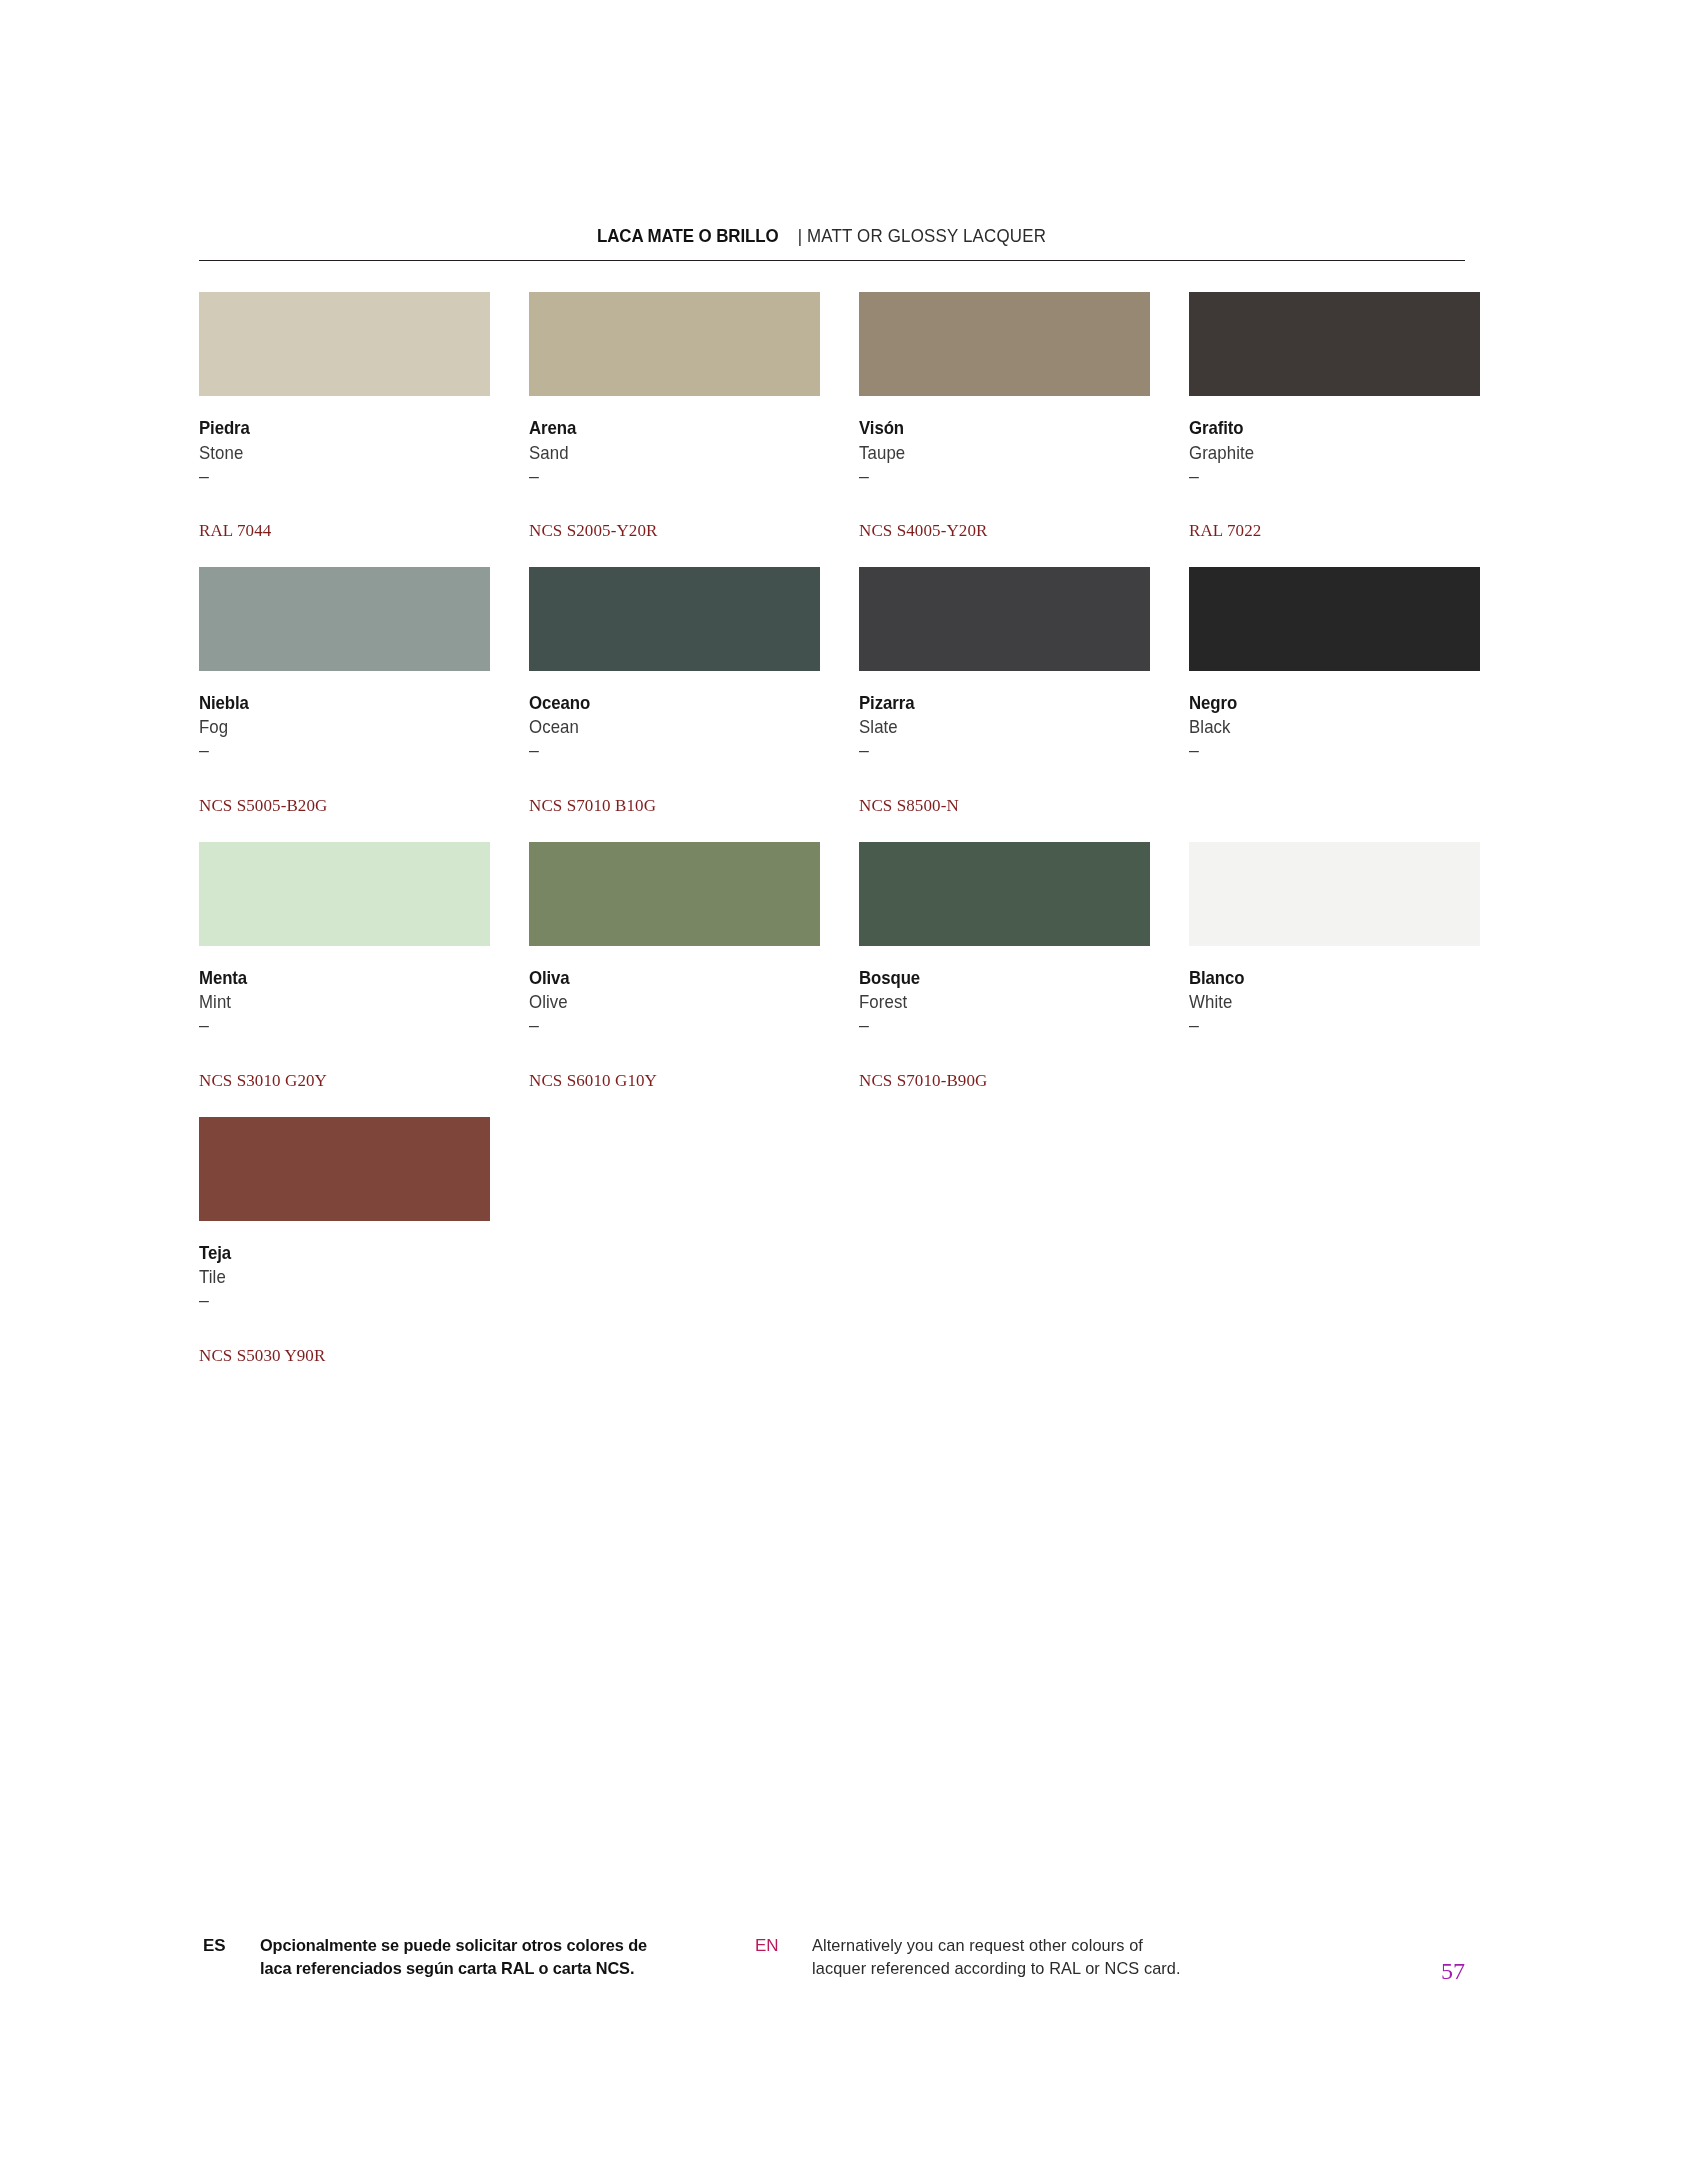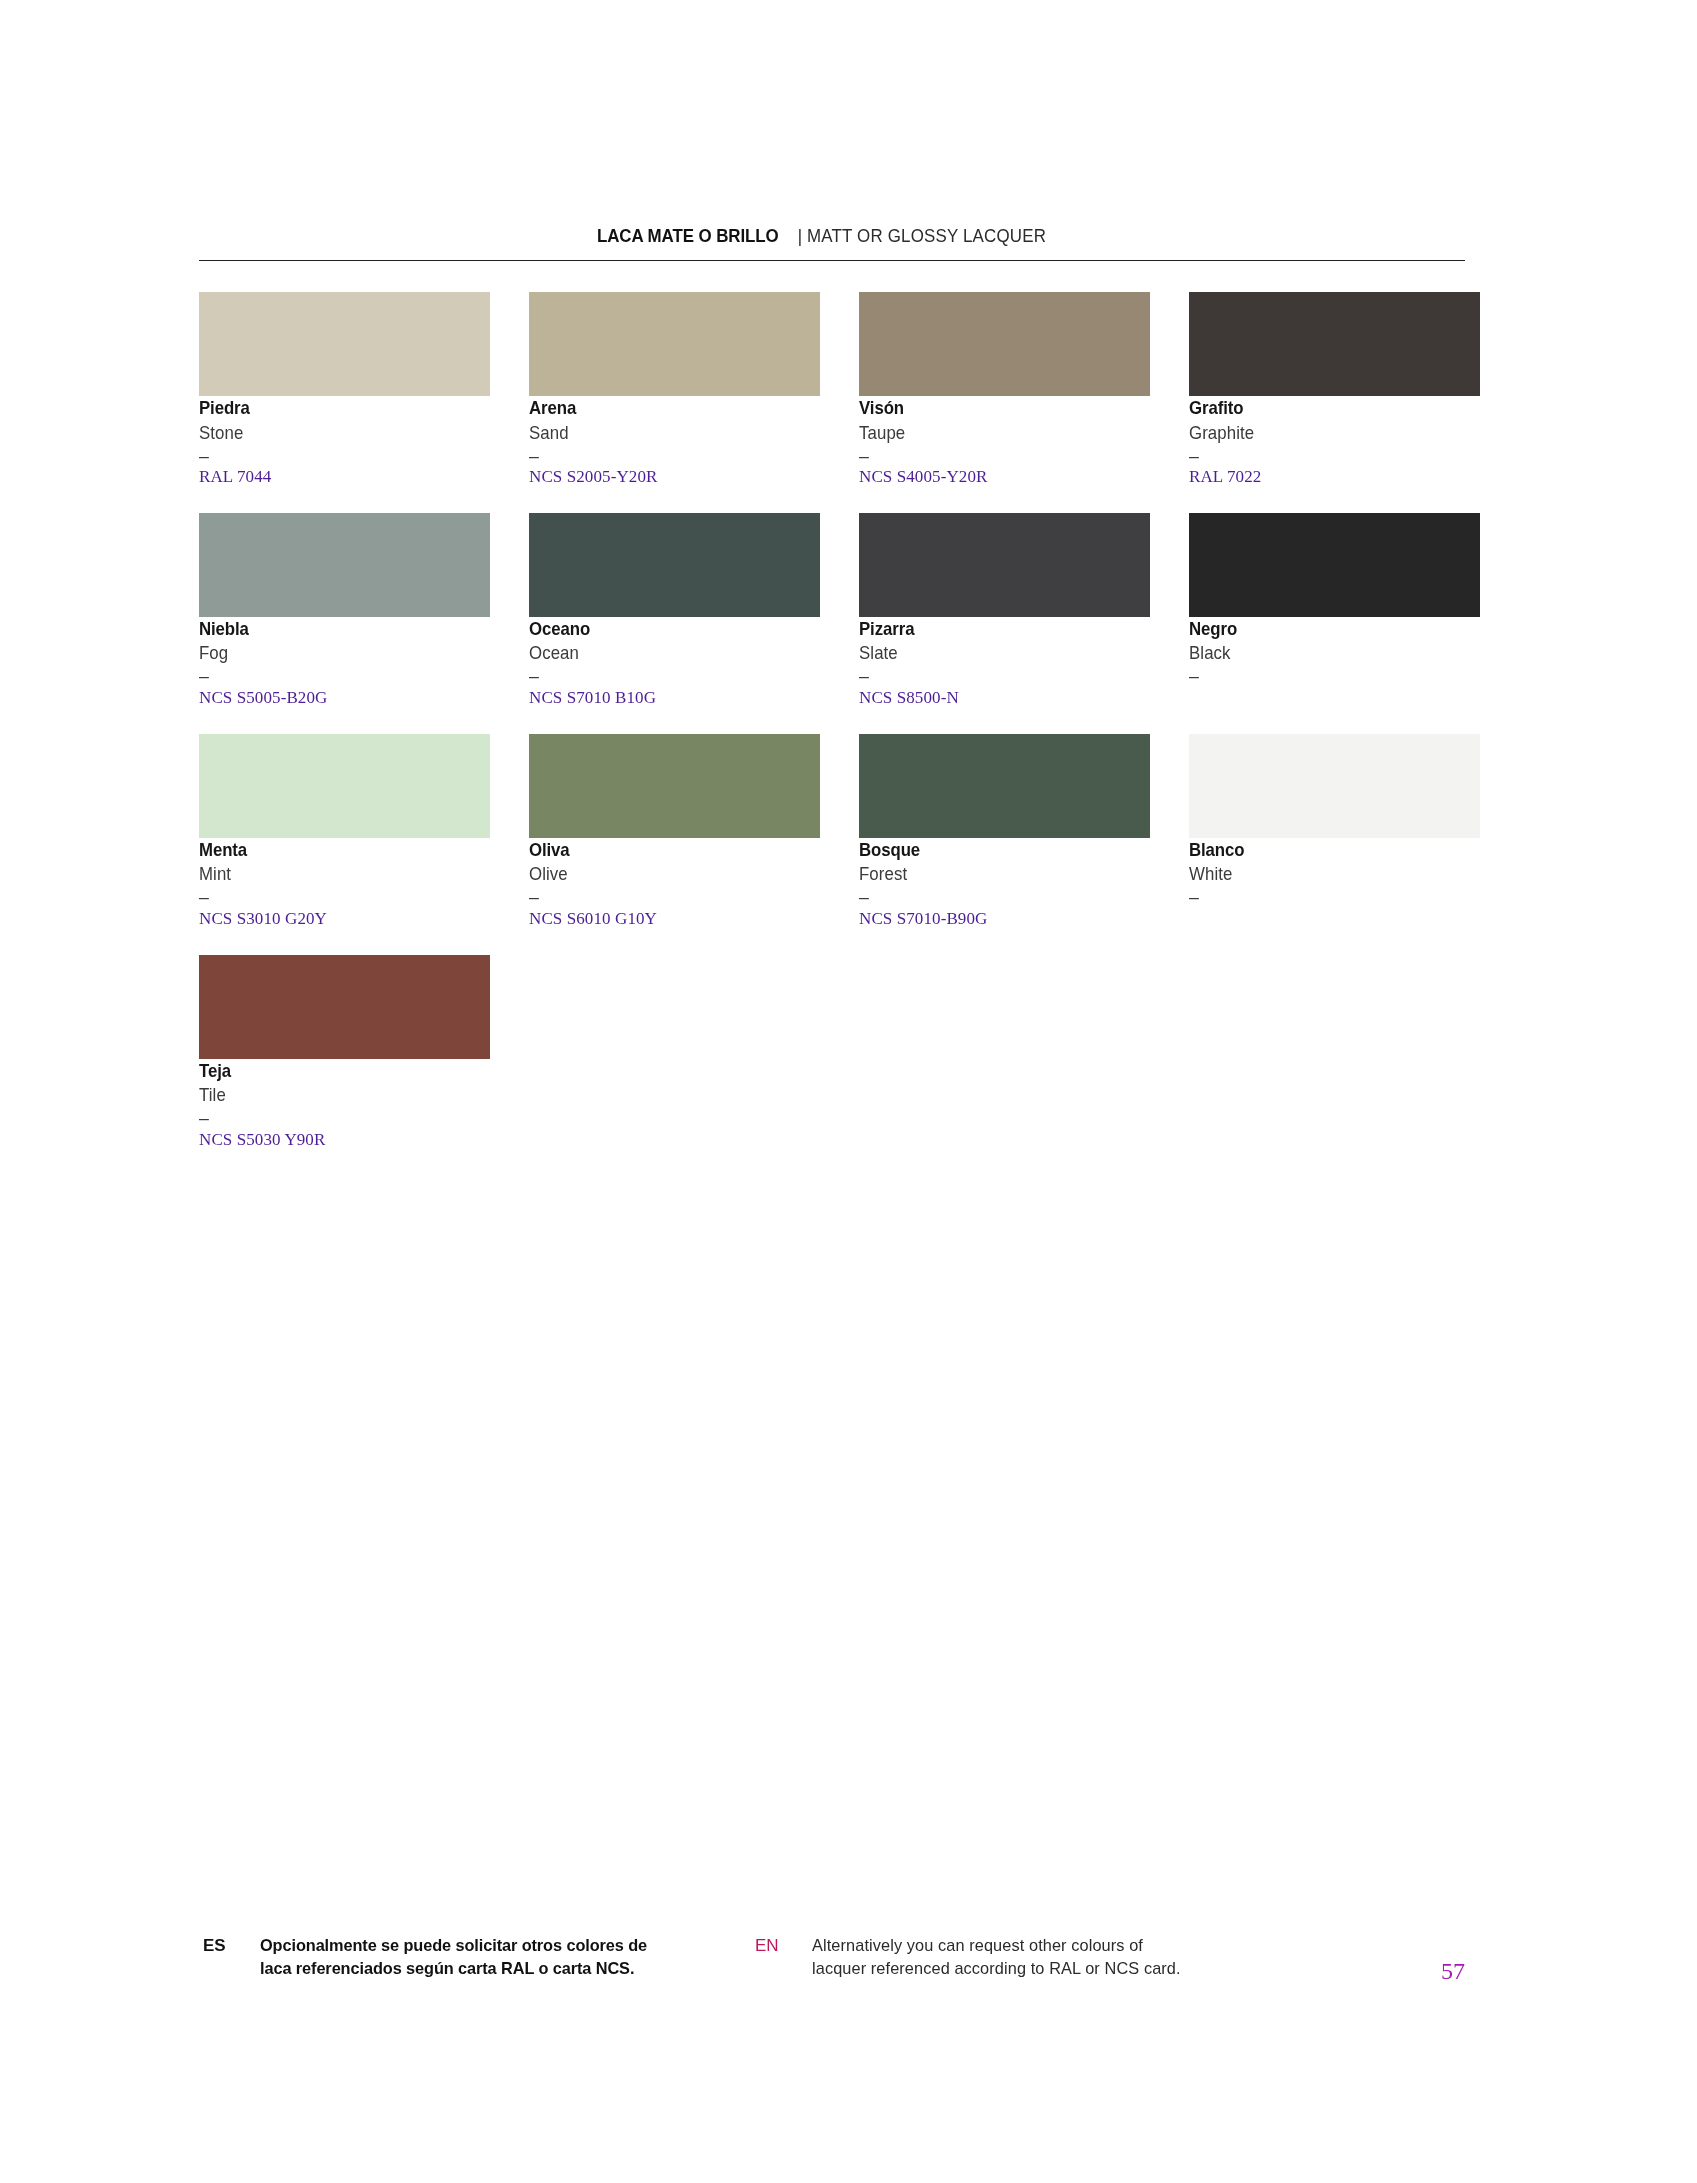--- a/index.html
+++ b/index.html
@@ -92,20 +92,21 @@
   }
   .cell.empty {
     visibility: hidden;
   }
   .swatch {
     width: 291px;
     height: 104px;
     display: block;
   }
   .cell-info {
+    padding-top: 20px;
   }
   .name-es {
     font-weight: bold;
     font-size: 17.7px;
     line-height: 24.5px;
     color: #161616;
     letter-spacing: -0.1px;
     transform: scaleX(0.95);
     transform-origin: left center;
   }
@@ -121,23 +122,24 @@
   .dash {
     font-size: 17.7px;
     line-height: 20.4px;
     color: #3b3b3b;
     height: 20.4px;
   }
   .code {
     font-family: "Liberation Serif", serif;
     font-size: 17px;
     line-height: 22px;
-    color: #4c1d95;
+    color: #7f1d1d;
     letter-spacing: 0.1px;
     min-height: 22px;
+    margin-top: 34px;
   }
 
   
   .footer {
     position: absolute;
     left: 4px;
     top: 1934px;
     width: 1266px;
     display: flex;
     align-items: flex-end;

